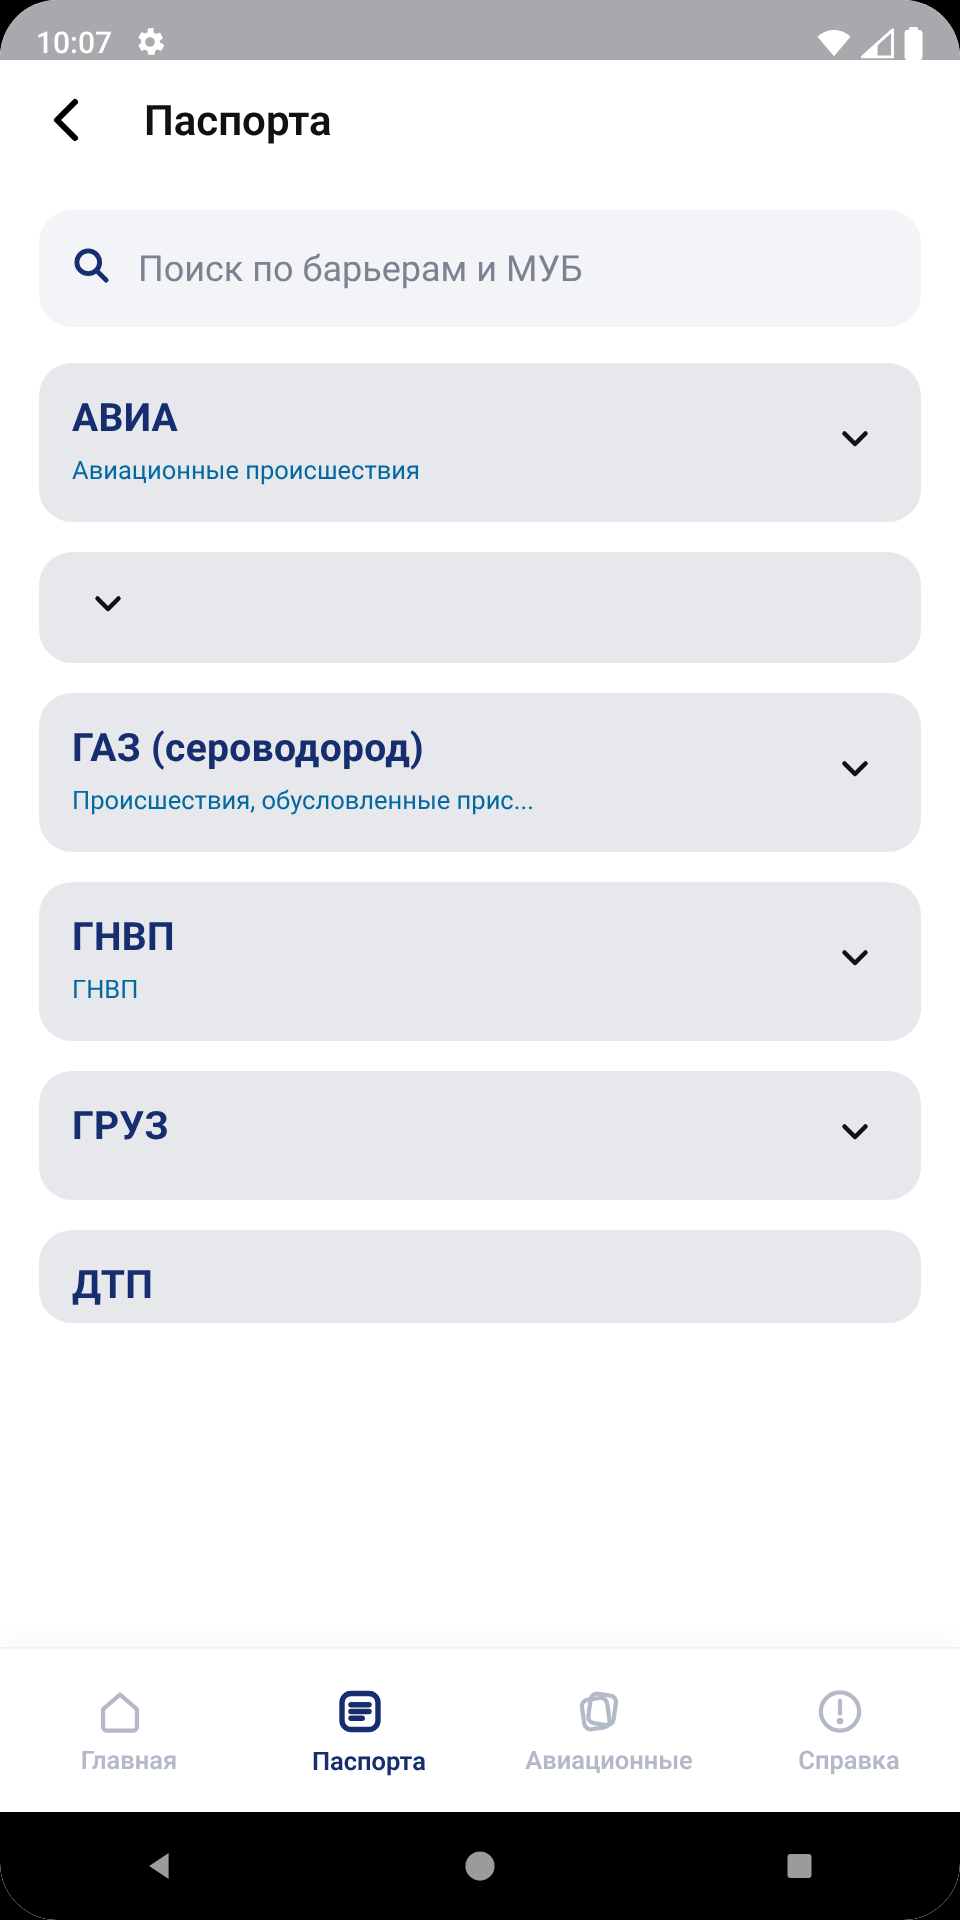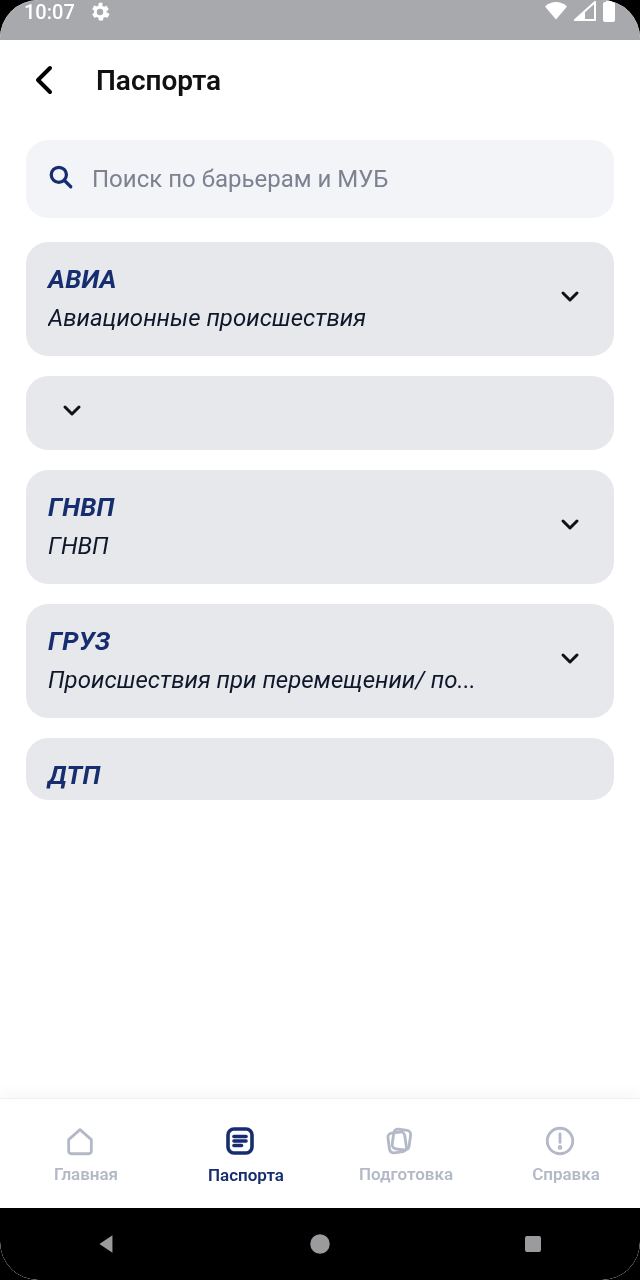--- a/index.html
+++ b/index.html
@@ -1,37 +1,37 @@
 <!DOCTYPE html>
 <html><head>
 <meta charset="utf-8">
 <style>
   * { margin: 0; padding: 0; box-sizing: border-box; -webkit-font-smoothing: antialiased; }
   html, body { width: 640px; height: 1280px; overflow: hidden; font-family: -apple-system, BlinkMacSystemFont, "Segoe UI", Roboto, Arial, sans-serif; background:#000; }
   .device { position:relative; width:640px; height:1280px; background:#fff; border-radius:38px; overflow:hidden; }
   
-  .status-bar { position:absolute; top:0; left:0; right:0; height:40px; background:#a8a9ad; border-radius:38px 38px 0 0; color:#fff; display:flex; align-items:flex-start; justify-content:space-between; padding:0 24px; font-size:20px; font-weight:500;}
+  .status-bar { position:absolute; top:0; left:0; right:0; height:40px; background:#a8a9ad; border-radius:38px 38px 0 0; color:#fff; display:flex; align-items:flex-end; justify-content:space-between; padding:0 24px; font-size:20px; font-weight:500;}
   .status-left { display:flex; align-items:center; gap:14px; }
   .status-right { display:flex; align-items:center; gap:6px; }
   .gear-icon svg, .wifi-icon svg, .signal-icon svg, .battery-icon svg { display:block; }
   
   .header { position:absolute; top:40px; left:0; right:0; height:80px; display:flex; align-items:center; padding:0 20px; background:#fff;}
   .back-btn { width:48px; height:48px; display:flex; align-items:center; justify-content:center; }
   .page-title { font-size:28px; font-weight:600; color:#111; margin-left:28px; }
   
   .content { position:absolute; top:130px; left:0; right:0; bottom:182px; padding:10px 26px 0 26px; overflow:hidden; }
   .search-box { background:#f2f4f8; border-radius:22px; height:78px; display:flex; align-items:center; padding:0 22px; margin-bottom:24px; }
   .search-icon { margin-right:18px; }
   .search-input { border:none; background:transparent; font-size:24px; color:#0f766e; outline:none; flex:1; font-family:inherit;}
   .search-input::placeholder { color:#7e818f; }
   .card-list { display:flex; flex-direction:column; gap:20px; }
-  .card { background:#e7e8ec; border-radius:22px; padding:22px 32px 24px 22px; display:flex; align-items:center;font-style:italic; }
+  .card { background:#e7e8ec; border-radius:22px; padding:22px 32px 24px 22px; display:flex; align-items:center; }
   .card-text { flex:1; min-width:0; }
   .card-title { font-size:26px; font-weight:700; color:#162e6f; letter-spacing:0.2px; margin-bottom:10px;}
-  .card-sub { font-size:24px; color:#0f172a; white-space:nowrap; overflow:hidden; text-overflow:ellipsis; }
+  .card-sub { font-size:17px; color:#0369a1; white-space:nowrap; overflow:hidden; text-overflow:ellipsis; }
   .chevron { margin-left:12px; flex-shrink:0; }
   .card.peek { padding-bottom:0; }
   
   .bottom-nav { position:absolute; bottom:72px; left:0; right:0; height:110px; background:#fff; display:flex; border-top:1px solid #f0f0f1; box-shadow:0 -4px 14px rgba(0,0,0,0.04);}
   .nav-item { flex:1; display:flex; flex-direction:column; align-items:center; justify-content:center; gap:6px; }
   .nav-label { font-size:17px; font-weight:600; color:#b4b9c7;margin-left:12px; }
   .nav-item.active .nav-label { color:#162e6f; }
   .nav-icon svg { display:block; }
   
   .sys-nav { position:absolute; bottom:0; left:0; right:0; height:72px; background:#000; display:flex; align-items:center; justify-content:space-around; border-radius:0 0 38px 38px; }
@@ -108,37 +108,47 @@
 
 
       <div class="card">
         <span class="chevron">
           <svg width="24" height="24" viewBox="0 0 24 24" fill="none" stroke="#111" stroke-width="3" stroke-linecap="round" stroke-linejoin="round">
               <polyline points="5,9 12,16 19,9"></polyline>
             </svg>
         </span>
       </div>
 
+      <div class="card">
+        <div class="card-text">
+          <div class="card-title">ГАЗ (сероводород)</div>
+          <div class="card-sub">Происшествия, обусловленные  прис...</div>
+        </div>
+        <span class="chevron">
+          <svg width="24" height="24" viewBox="0 0 24 24" fill="none" stroke="#111" stroke-width="3" stroke-linecap="round" stroke-linejoin="round">
+              <polyline points="5,9 12,16 19,9"></polyline>
+            </svg>
+        </span>
+      </div>
 
       <div class="card">
         <div class="card-text">
           <div class="card-title">ГНВП</div>
           <div class="card-sub">ГНВП</div>
         </div>
         <span class="chevron">
           <svg width="24" height="24" viewBox="0 0 24 24" fill="none" stroke="#111" stroke-width="3" stroke-linecap="round" stroke-linejoin="round">
               <polyline points="5,9 12,16 19,9"></polyline>
             </svg>
         </span>
       </div>
 
       <div class="card">
         <div class="card-text">
           <div class="card-title">ГРУЗ</div>
-          <div class="card-sub">Происшествия при перемещении/ по...</div>
         </div>
         <span class="chevron">
           <svg width="24" height="24" viewBox="0 0 24 24" fill="none" stroke="#111" stroke-width="3" stroke-linecap="round" stroke-linejoin="round">
               <polyline points="5,9 12,16 19,9"></polyline>
             </svg>
         </span>
       </div>
 
       <div class="card peek">
         <div class="card-text">
@@ -169,21 +179,21 @@
       </span>
       <span class="nav-label">Паспорта</span>
     </div>
     <div class="nav-item">
       <span class="nav-icon">
         <svg width="34" height="34" viewBox="0 0 24 24" fill="none" stroke="#b4b9c7" stroke-width="2" stroke-linejoin="round">
             <rect x="7" y="4" width="12" height="14" rx="3" transform="rotate(8 13 11)"></rect>
             <rect x="4" y="6" width="12" height="14" rx="3" transform="rotate(-8 10 13)"></rect>
           </svg>
       </span>
-      <span class="nav-label">Подготовка</span>
+      <span class="nav-label">Авиационные</span>
     </div>
     <div class="nav-item">
       <span class="nav-icon">
         <svg width="34" height="34" viewBox="0 0 24 24" fill="none" stroke="#b4b9c7" stroke-width="2" stroke-linejoin="round" stroke-linecap="round">
             <circle cx="12" cy="12" r="9"></circle>
             <line x1="12" y1="7" x2="12" y2="13"></line>
             <circle cx="12" cy="16.5" r="0.6" fill="#b4b9c7"></circle>
           </svg>
       </span>
       <span class="nav-label">Справка</span>

